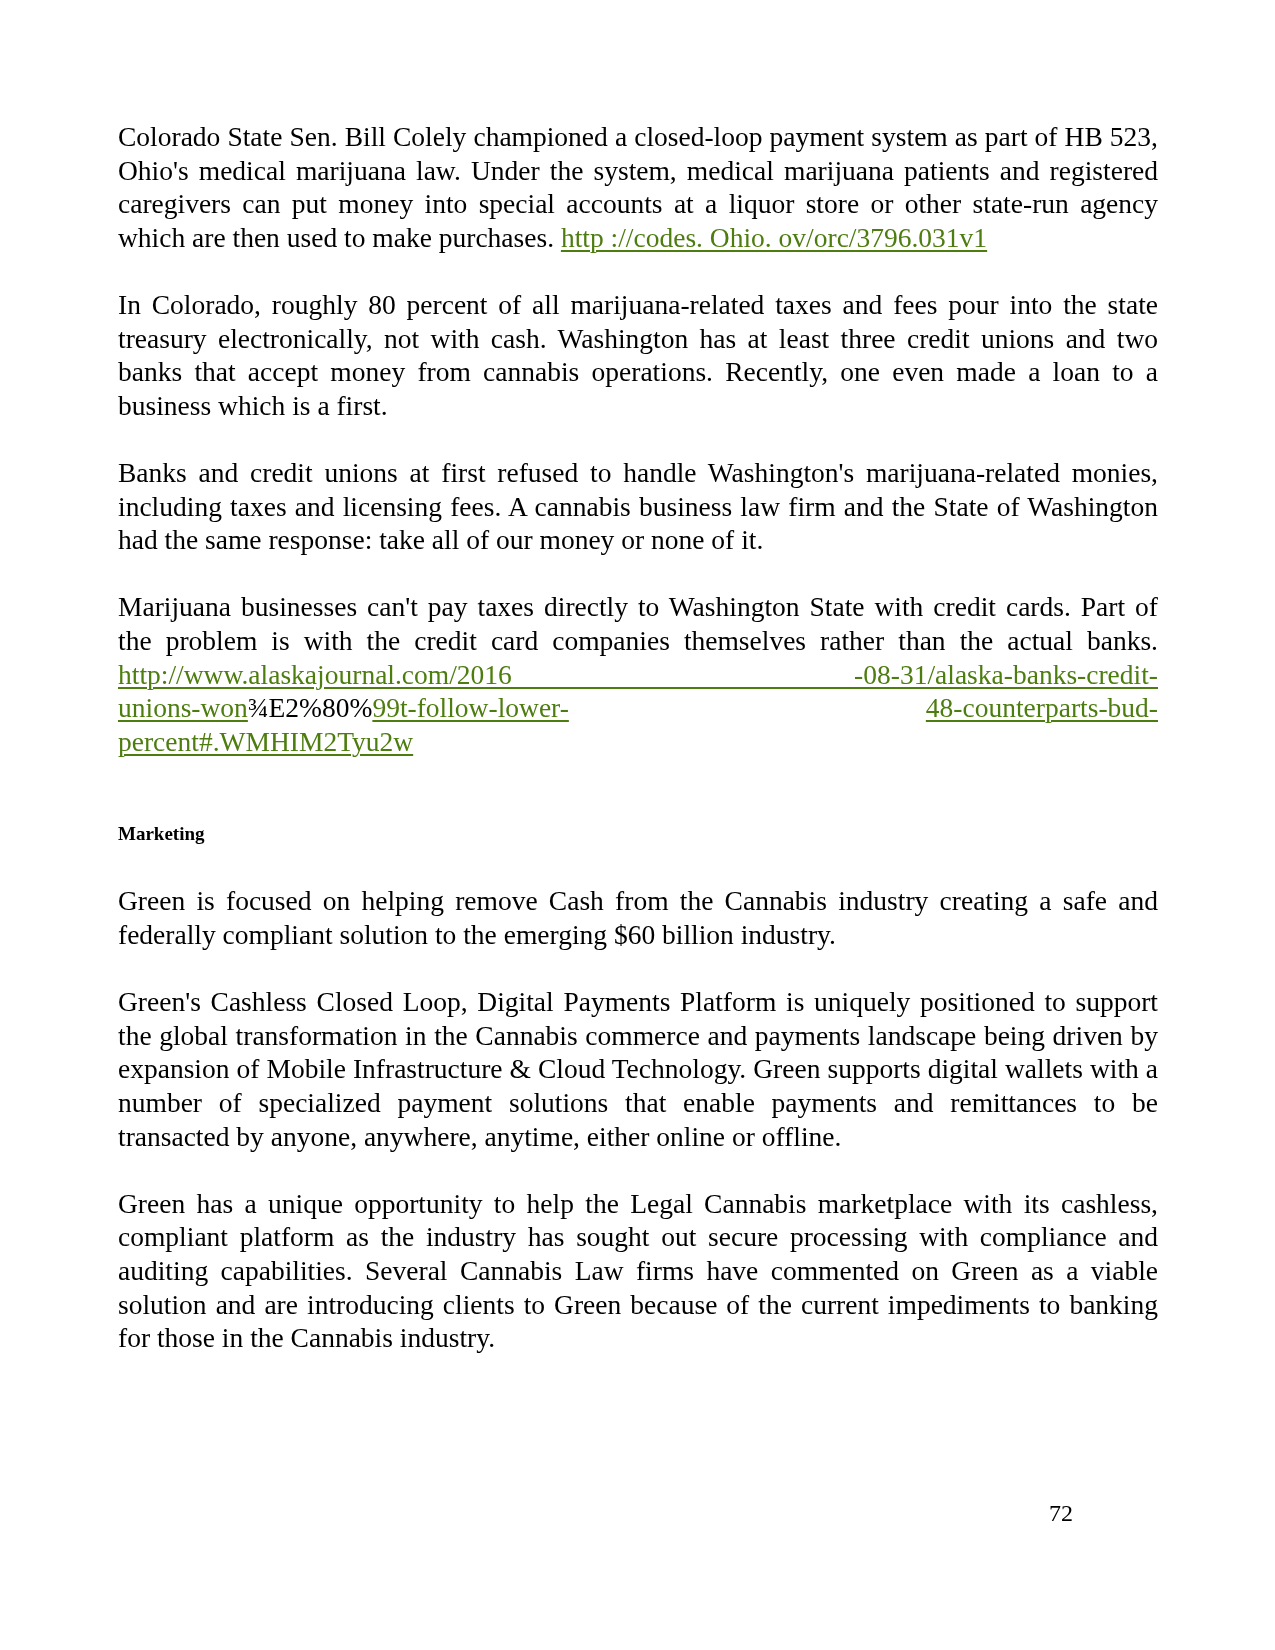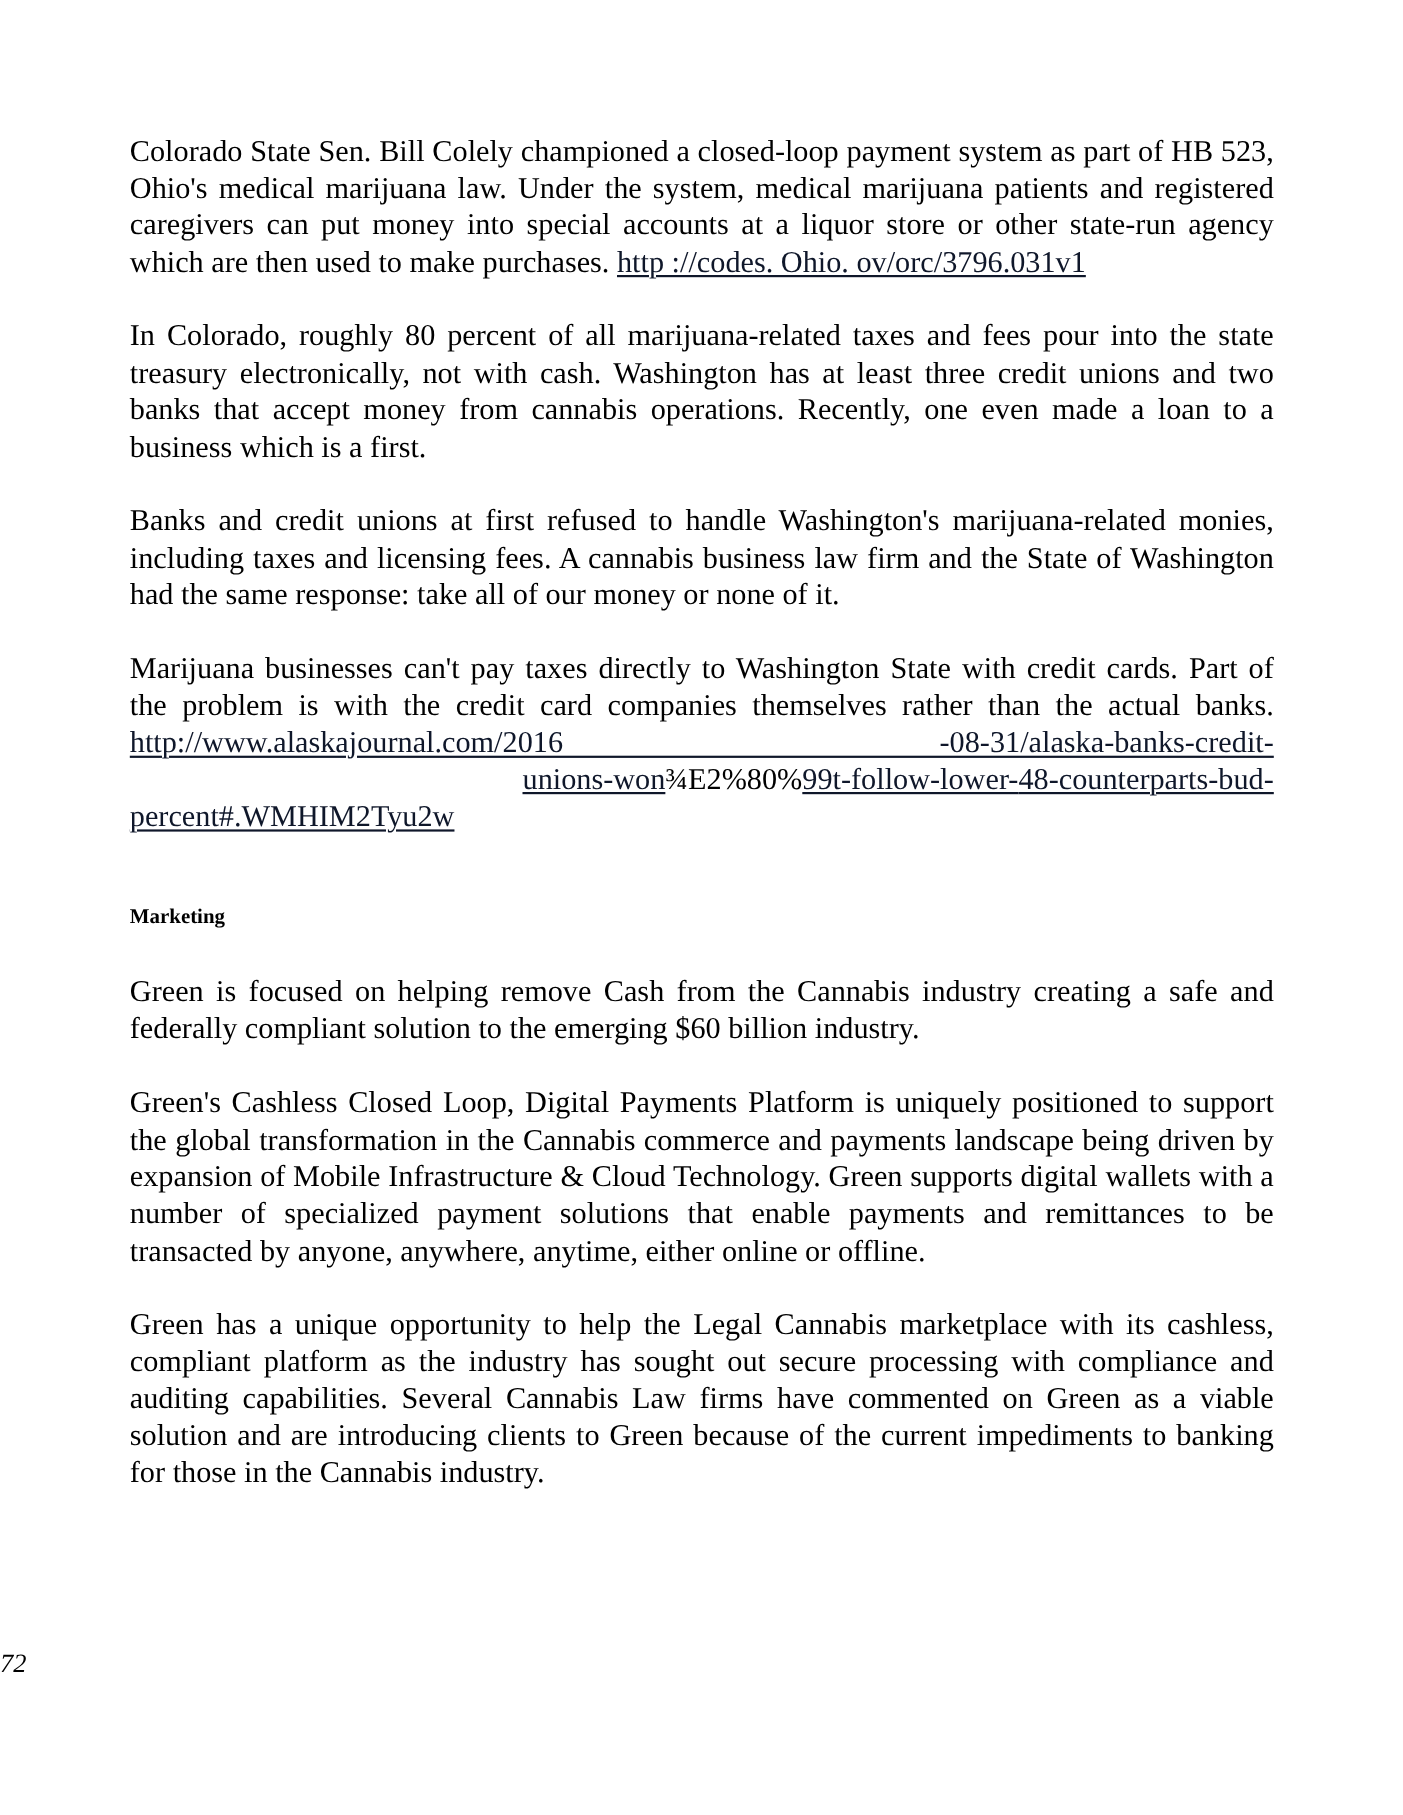--- a/index.html
+++ b/index.html
@@ -25,44 +25,43 @@
     }
     .para {
       margin: 0 0 33.6px 0;
       text-align: justify;
       text-align-last: left;
     }
     .link {
       text-decoration: underline;
       text-underline-offset: 3px;
       text-decoration-thickness: 2px;
-      color: #0f172a;
+      color: #4d7c0f;
     }
     .para-wide-gap {
       margin-bottom: 59px;
     }
     .heading {
       font-weight: bold;
       font-size: 19px;
       line-height: 33.6px;
       margin: 0 0 33.6px 0;
     }
     .split-line {
       display: flex;
-      justify-content: flex-end;
+      justify-content: space-between;
     }
     .page-number {
       position: absolute;
       top: 1500px;
       left: 0;
       width: 1073px;
-      text-align: left;
+      text-align: right;
       font-size: 24px;
       font-family: "Liberation Serif", "DejaVu Serif", serif;
-      font-style: italic;
     }
   </style>
 </head>
 <body>
 
 <div class="page">
 
   <p class="para">
     <span>Colorado State Sen. Bill Colely championed a closed-loop payment system as part of HB 523, Ohio's medical marijuana law. Under the system, medical marijuana patients and registered caregivers can put money into special accounts at a liquor store or other state-run agency which are then used to make purchases. </span><span class="link">http ://codes. Ohio. ov/orc/3796.031v1</span>
   </p>

